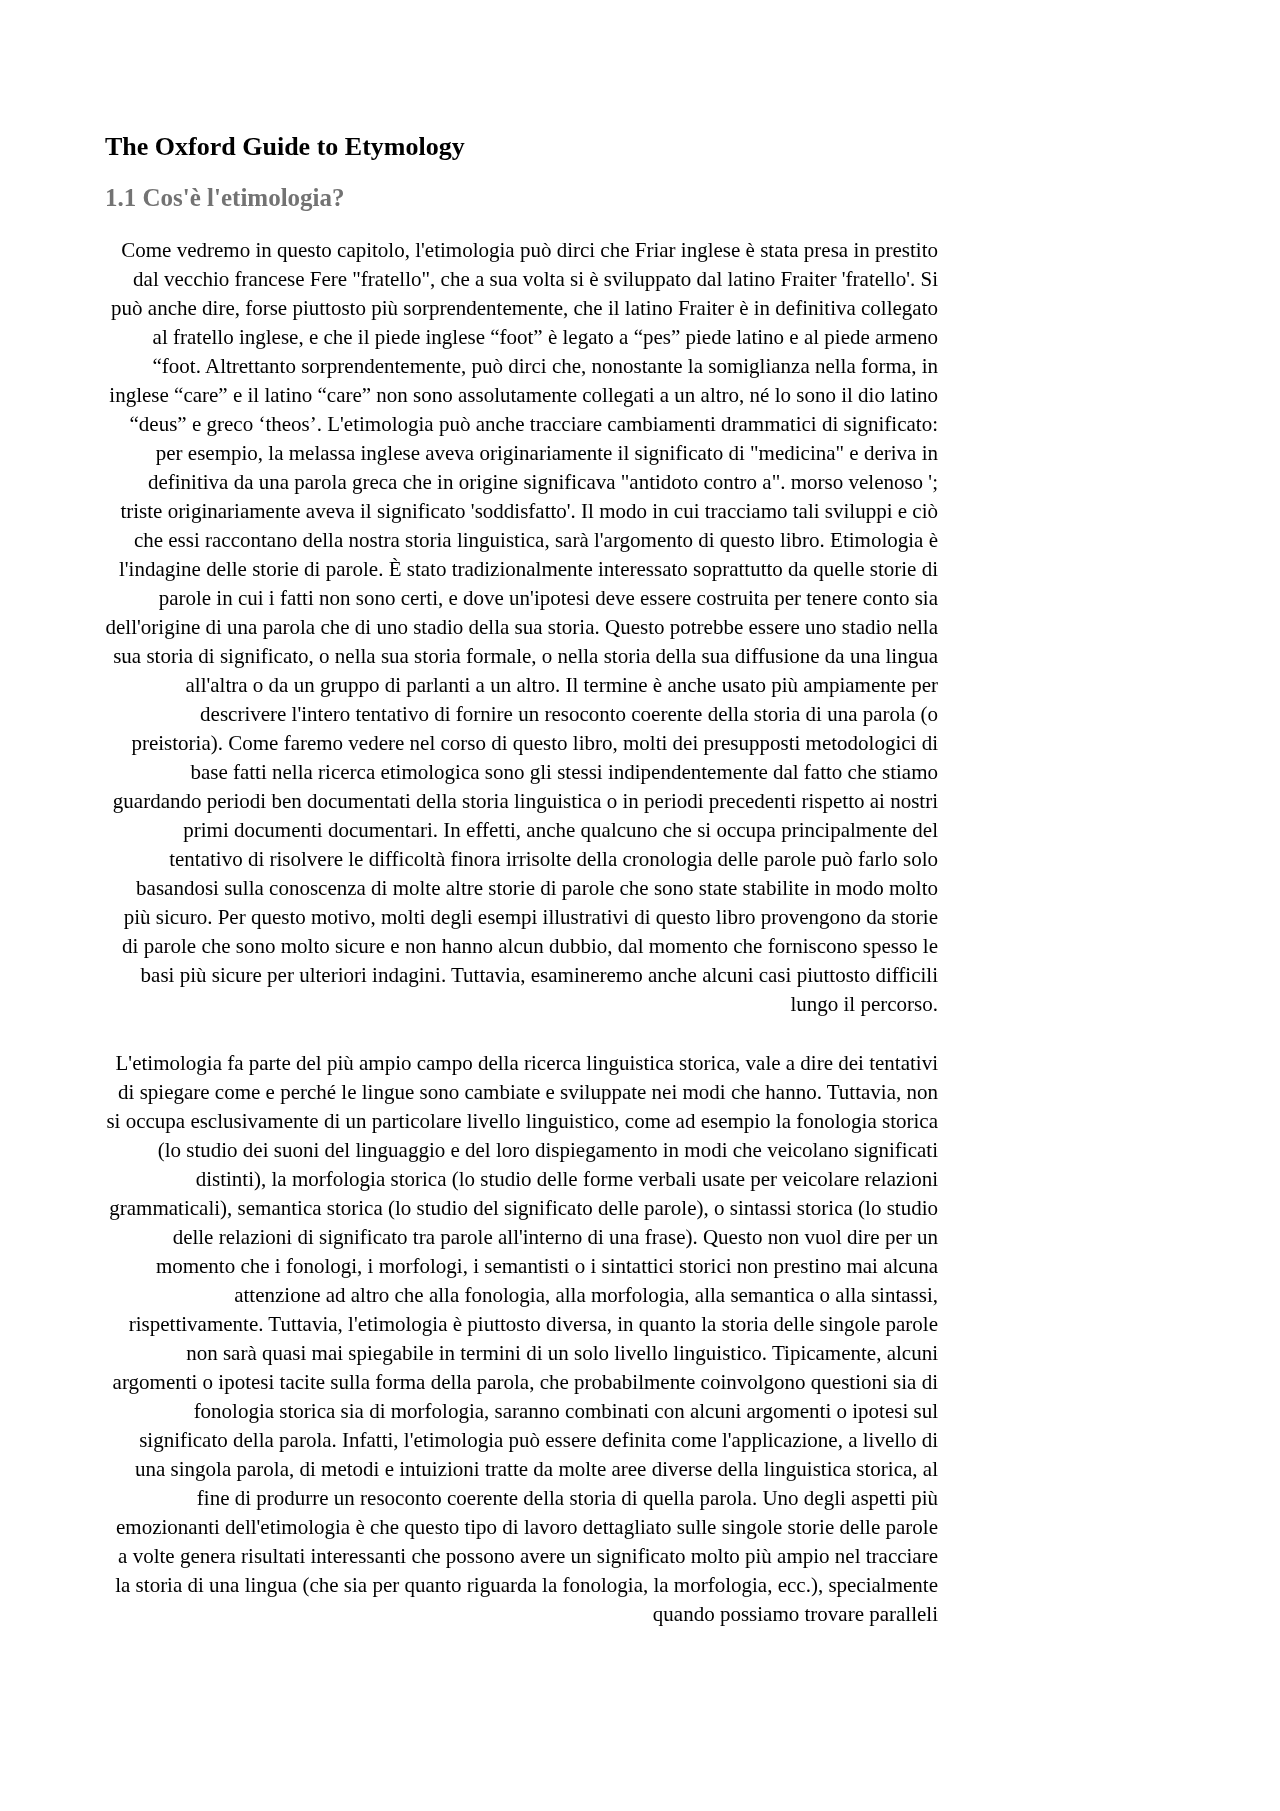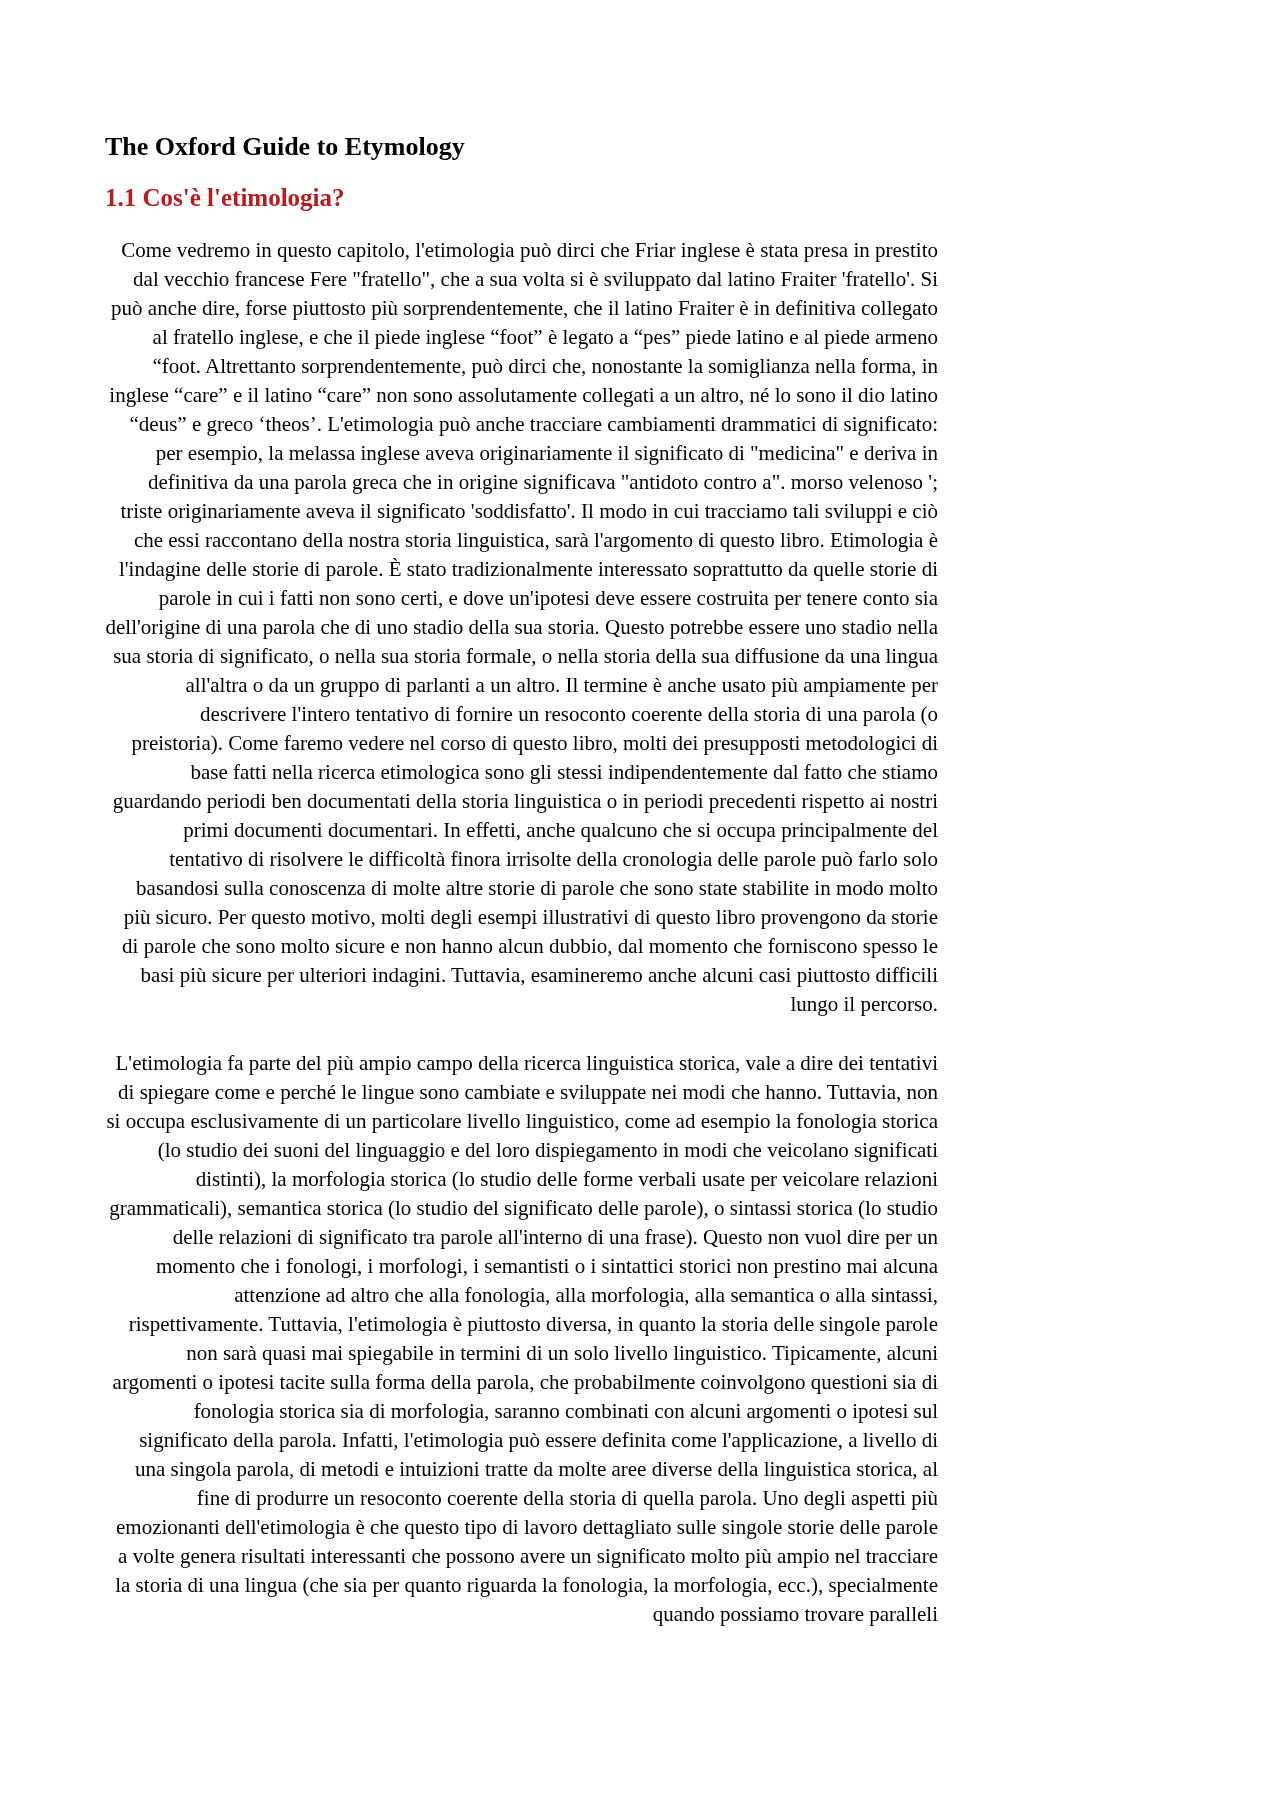--- a/index.html
+++ b/index.html
@@ -26,21 +26,21 @@
     font-size: 26px;
     font-weight: bold;
     line-height: 1.3;
     color: #000000;
   }
   h2.section-heading {
     margin: 18px 0 22px 0;
     font-size: 25px;
     font-weight: bold;
     line-height: 1.3;
-    color: #b91c1c;
+    color: #737373;
   }
   p.body-paragraph {
     margin: 0 0 30px 0;
     font-size: 21px;
     line-height: 29px;
     text-align: right;
     color: #000000;
   }
 </style>
 </head>

